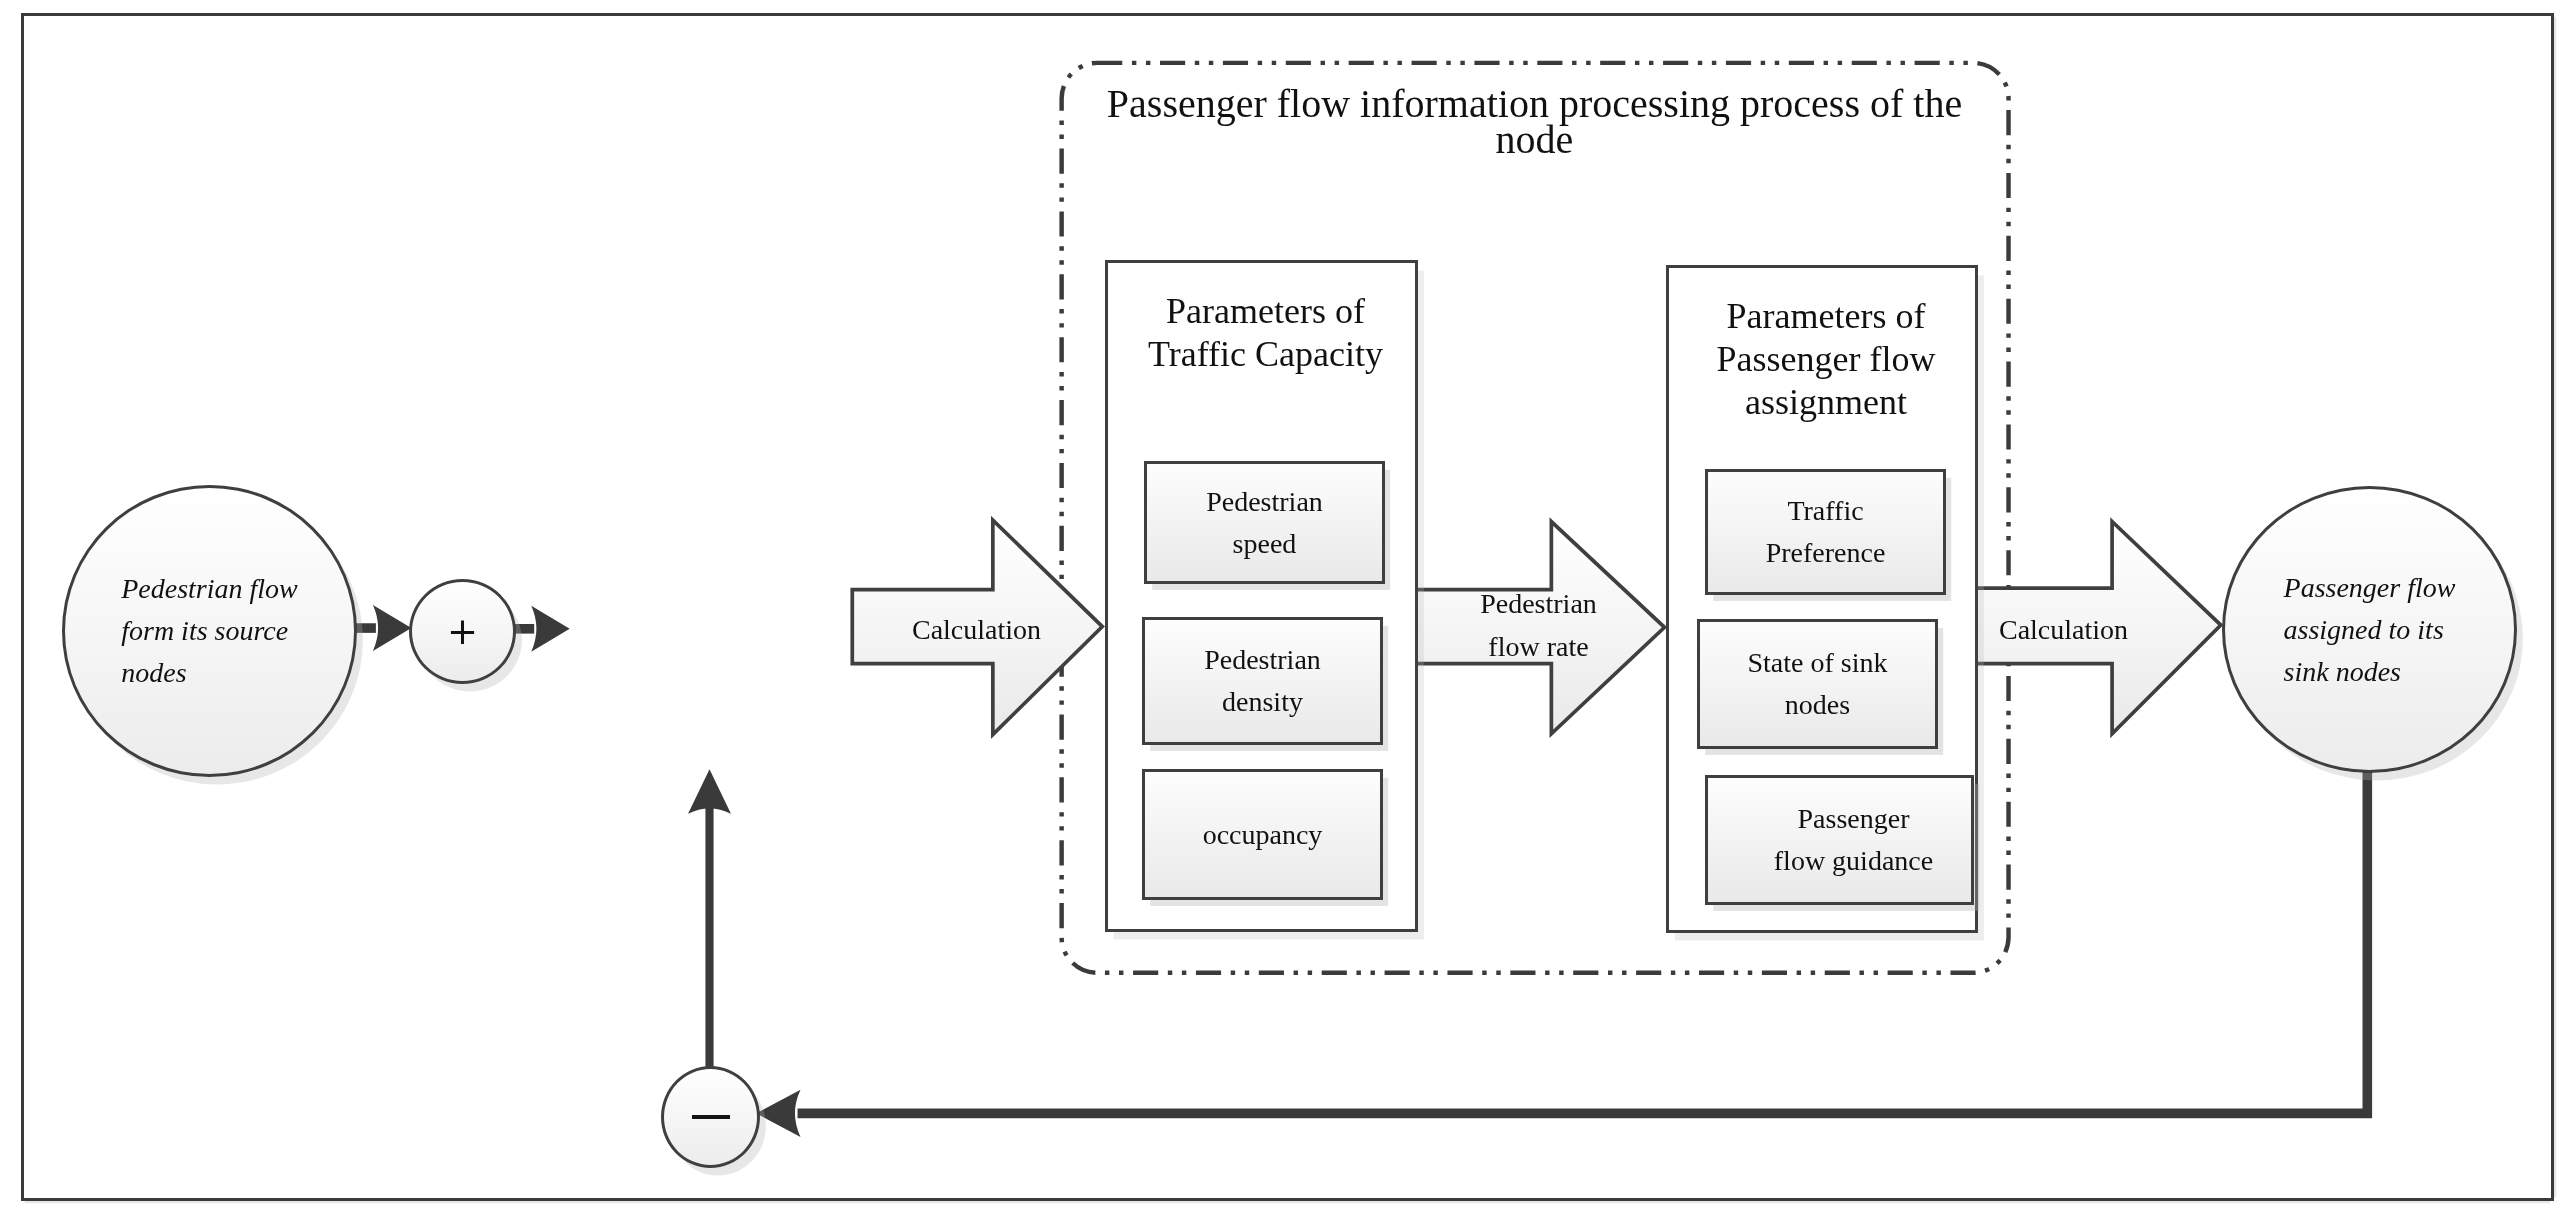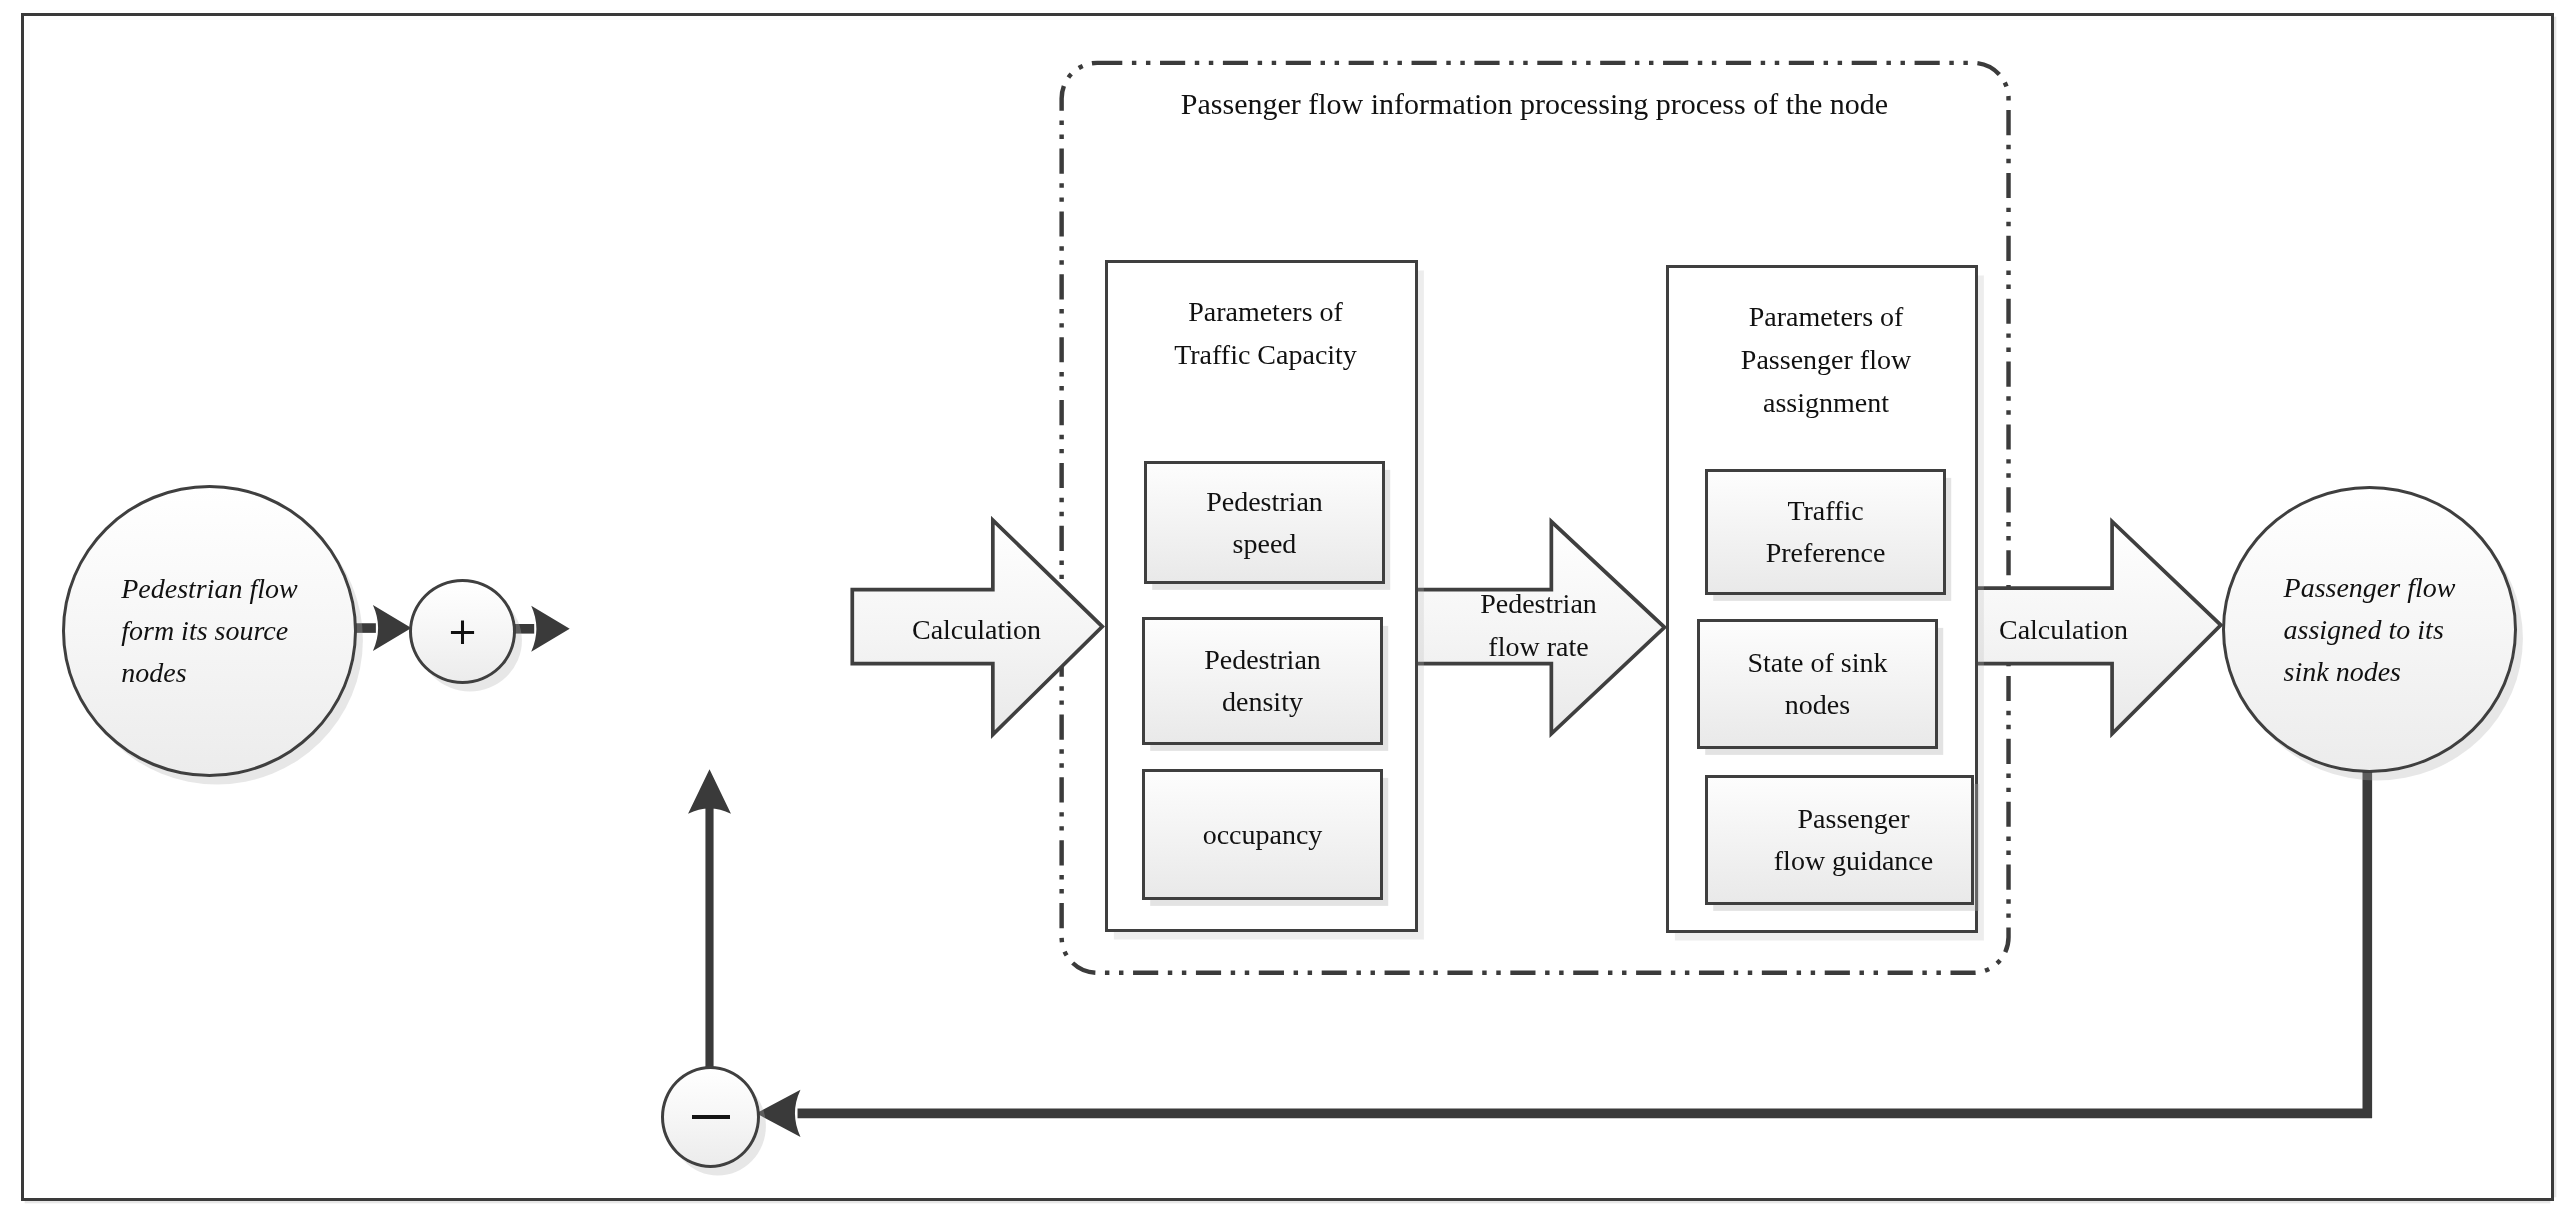--- a/index.html
+++ b/index.html
@@ -26,30 +26,30 @@
   }
   .node-text{white-space:pre-line;font-size:28px;line-height:42px;}
   .plus-glyph{font-size:37px;line-height:37px;font-family:"DejaVu Sans",sans-serif;font-weight:400;}
   .minus-glyph{width:38px;height:3.7px;background:#141414;}
   .col-box{
     position:absolute;background:#ffffff;border:3px solid #3f3f3f;
     box-shadow:7.4px 9px 0 -1.5px rgba(185,185,185,.25);
   }
   .col-heading{
     position:absolute;left:8px;right:0;top:27px;text-align:center;
-    white-space:pre-line;font-size:28px;line-height:43px;
+    white-space:pre-line;font-size:36px;line-height:43px;
   }
   .item-box{
     position:absolute;display:flex;align-items:center;justify-content:center;
     text-align:center;border:3px solid #3f3f3f;
     background:linear-gradient(180deg,#fdfdfd 0%,#f2f2f2 55%,#e9e9e9 100%);
     box-shadow:6.7px 7.4px 0 -1.5px rgba(175,175,175,.35);
   }
   .frame-title{
-    position:absolute;text-align:center;font-size:30px;line-height:36px;
+    position:absolute;text-align:center;font-size:40px;line-height:36px;
   }
   .arrow-label{
     position:absolute;text-align:center;white-space:pre-line;
     font-size:28px;line-height:43px;pointer-events:none;
   }
 </style>
 </head>
 <body>
 
 <div class="stage">

